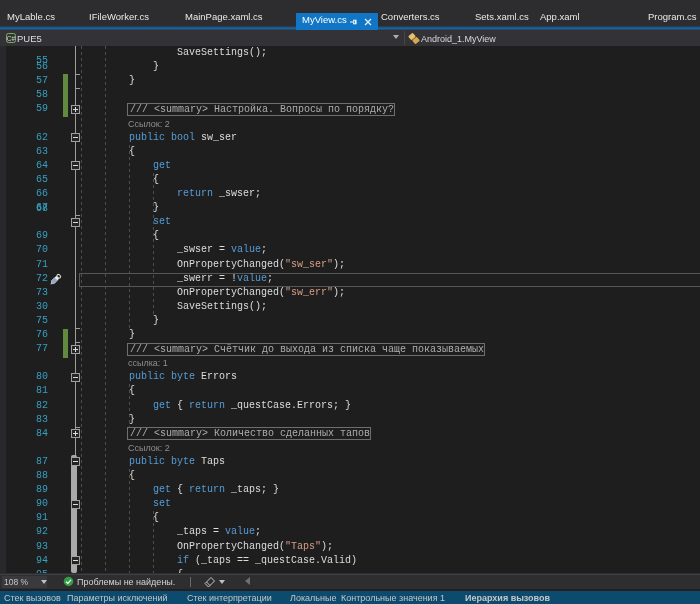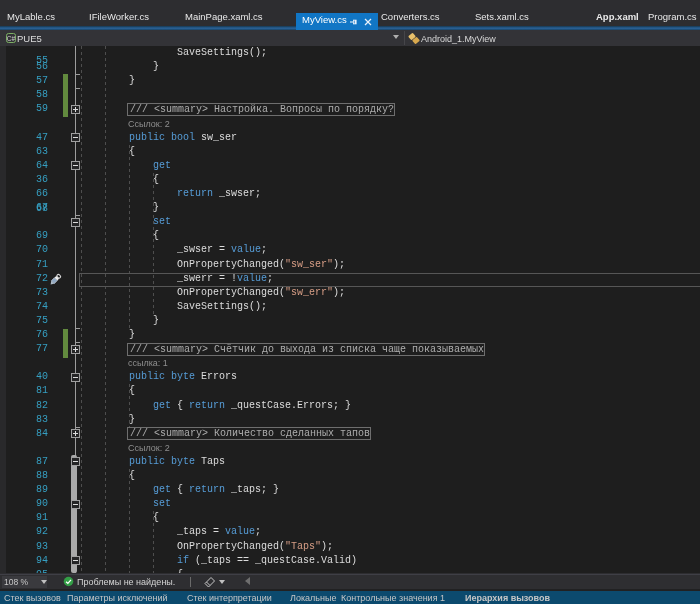--- a/index.html
+++ b/index.html
@@ -41,21 +41,21 @@
 </head>
 <body>
 <div id="root">
 
   <div class="abs" id="tabbar">
     <div class="tab" style="left:7px;">MyLable.cs</div>
     <div class="tab" style="left:89px;">IFileWorker.cs</div>
     <div class="tab" style="left:185px;">MainPage.xaml.cs</div>
     <div class="tab" style="left:381px;">Converters.cs</div>
     <div class="tab" style="left:475px;">Sets.xaml.cs</div>
-    <div class="tab" style="left:596px;font-weight:bold;">App.xaml</div>
+    <div class="tab" style="left:540px;">App.xaml</div>
     <div class="tab" style="left:648px;">Program.cs</div>
     <div id="activetab">
       <div class="lbl">MyView.cs</div>
       <svg class="abs" style="left:54px;top:6px;" width="8" height="6" viewBox="0 0 8 6">
         <path d="M0 3 L3 3" stroke="#e8f1fa" stroke-width="1.1"></path>
         <rect x="3" y="0.7" width="3.6" height="4.6" fill="#e8f1fa"></rect>
         <rect x="3.8" y="1.6" width="1" height="2.8" fill="#4a93d6"></rect>
       </svg>
       <svg class="abs" style="left:68px;top:5px;" width="8" height="8" viewBox="0 0 8 8">
         <g stroke="#e8f1fa" stroke-width="1.2">
@@ -114,54 +114,54 @@
         <div class="row" style="top:0.0px">                SaveSettings();</div>
         <div class="num" style="top:14.1px">56</div>
         <div class="row" style="top:14.1px">            }</div>
         <div class="num" style="top:28.2px">57</div>
         <div class="row" style="top:28.2px">        }</div>
         <div class="num" style="top:42.3px">58</div>
         <div class="row" style="top:42.3px"></div>
         <div class="num" style="top:56.4px">59</div>
         <div class="sumbox" style="top:56.9px">/// &lt;summary&gt; Настройка. Вопросы по порядку?</div>
         <div class="cl" style="top:70.5px">Ссылок: 2</div>
-        <div class="num" style="top:84.6px">47</div>
+        <div class="num" style="top:84.6px">62</div>
         <div class="row" style="top:84.6px">        <span class="k">public bool</span> sw_ser</div>
         <div class="num" style="top:98.7px">63</div>
         <div class="row" style="top:98.7px">        {</div>
         <div class="num" style="top:112.8px">64</div>
         <div class="row" style="top:112.8px">            <span class="k">get</span></div>
-        <div class="num" style="top:126.9px">36</div>
+        <div class="num" style="top:126.9px">65</div>
         <div class="row" style="top:126.9px">            {</div>
         <div class="num" style="top:141.0px">66</div>
         <div class="row" style="top:141.0px">                <span class="k">return</span> _swser;</div>
         <div class="num" style="top:155.1px">67</div>
         <div class="row" style="top:155.1px">            }</div>
         <div class="num" style="top:156px">68</div>
         <div class="row" style="top:169.2px">            <span class="k">set</span></div>
         <div class="num" style="top:183.3px">69</div>
         <div class="row" style="top:183.3px">            {</div>
         <div class="num" style="top:197.4px">70</div>
         <div class="row" style="top:197.4px">                _swser = <span class="k">value</span>;</div>
         <div class="num" style="top:211.5px">71</div>
         <div class="row" style="top:211.5px">                OnPropertyChanged(<span class="s">"sw_ser"</span>);</div>
         <div class="num" style="top:225.6px">72</div>
         <div class="row" style="top:225.6px">                _swerr = !<span class="k">value</span>;</div>
         <div class="num" style="top:239.7px">73</div>
         <div class="row" style="top:239.7px">                OnPropertyChanged(<span class="s">"sw_err"</span>);</div>
-        <div class="num" style="top:253.8px">74</div>
+        <div class="num" style="top:253.8px">30</div>
         <div class="row" style="top:253.8px">                SaveSettings();</div>
         <div class="num" style="top:267.9px">75</div>
         <div class="row" style="top:267.9px">            }</div>
         <div class="num" style="top:282.0px">76</div>
         <div class="row" style="top:282.0px">        }</div>
         <div class="num" style="top:296.1px">77</div>
         <div class="sumbox" style="top:296.6px">/// &lt;summary&gt; Счётчик до выхода из списка чаще показываемых</div>
         <div class="cl" style="top:310.2px">ссылка: 1</div>
-        <div class="num" style="top:324.3px">40</div>
+        <div class="num" style="top:324.3px">80</div>
         <div class="row" style="top:324.3px">        <span class="k">public byte</span> Errors</div>
         <div class="num" style="top:338.4px">81</div>
         <div class="row" style="top:338.4px">        {</div>
         <div class="num" style="top:352.5px">82</div>
         <div class="row" style="top:352.5px">            <span class="k">get</span> { <span class="k">return</span> _questCase.Errors; }</div>
         <div class="num" style="top:366.6px">83</div>
         <div class="row" style="top:366.6px">        }</div>
         <div class="num" style="top:380.7px">84</div>
         <div class="sumbox" style="top:381.2px">/// &lt;summary&gt; Количество сделанных тапов</div>
         <div class="cl" style="top:394.8px">Ссылок: 2</div>

